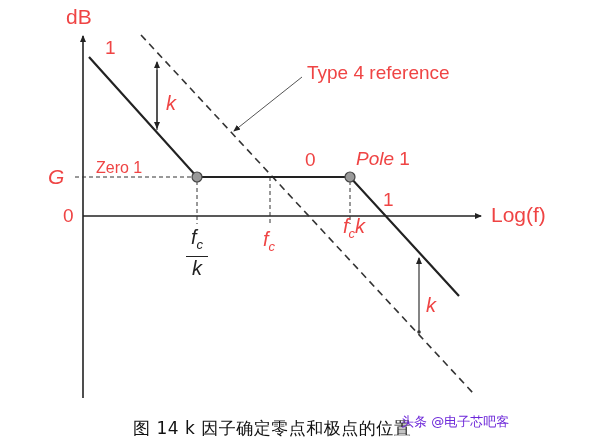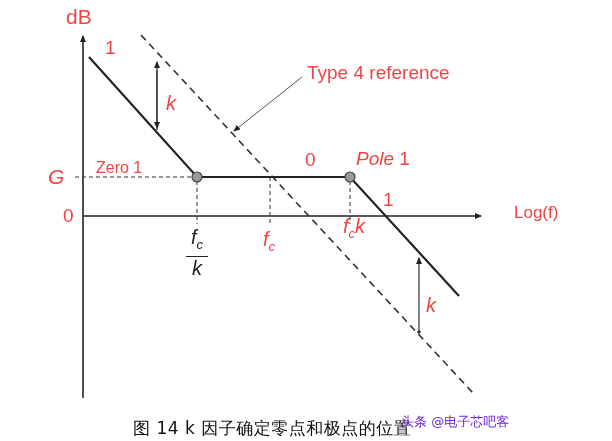--- a/index.html
+++ b/index.html
@@ -40,21 +40,21 @@
   <line x1="157" y1="130" x2="157" y2="62" stroke="#333" stroke-width="1.2" marker-end="url(#arrowhead)"></line>
   <line x1="157" y1="70" x2="157" y2="128" stroke="#333" stroke-width="1.2" marker-end="url(#arrowhead)"></line>
   <line x1="419" y1="332" x2="419" y2="258" stroke="#333" stroke-width="1.2" marker-end="url(#arrowhead)"></line>
   <circle cx="419" cy="332" r="1.8" fill="#333"></circle>
 
   <circle cx="197" cy="177" r="5" fill="#9a9a9a" stroke="#444" stroke-width="1.2"></circle>
   <circle cx="350" cy="177" r="5" fill="#9a9a9a" stroke="#444" stroke-width="1.2"></circle>
 </svg>
 
 <span class="lbl" style="left:66px; top:6px; font-size:21px;">dB</span>
-<span class="lbl" style="left:514px; top:204px; font-size:17px;">Log(f)</span>
+<span class="lbl" style="left:491px; top:204px; font-size:21px;">Log(f)</span>
 <span class="lbl" style="left:63px; top:206px; font-size:19px;">0</span>
 <span class="lbl it" style="left:48px; top:166px; font-size:21px;">G</span>
 <span class="lbl" style="left:105px; top:38px; font-size:19px;">1</span>
 <span class="lbl" style="left:305px; top:150px; font-size:19px;">0</span>
 <span class="lbl" style="left:383px; top:190px; font-size:19px;">1</span>
 <span class="lbl" style="left:96px; top:142px; font-size:16px;margin-top:18px;">Zero 1</span>
 <span class="lbl" style="left:356px; top:149px; font-size:19px;"><span class="it">Pole</span><span> 1</span></span>
 <span class="lbl" style="left:307px; top:63px; font-size:19px;">Type 4 reference</span>
 <span class="lbl it" style="left:166px; top:93px; font-size:20px;">k</span>
 <span class="lbl it" style="left:426px; top:295px; font-size:20px;">k</span>

